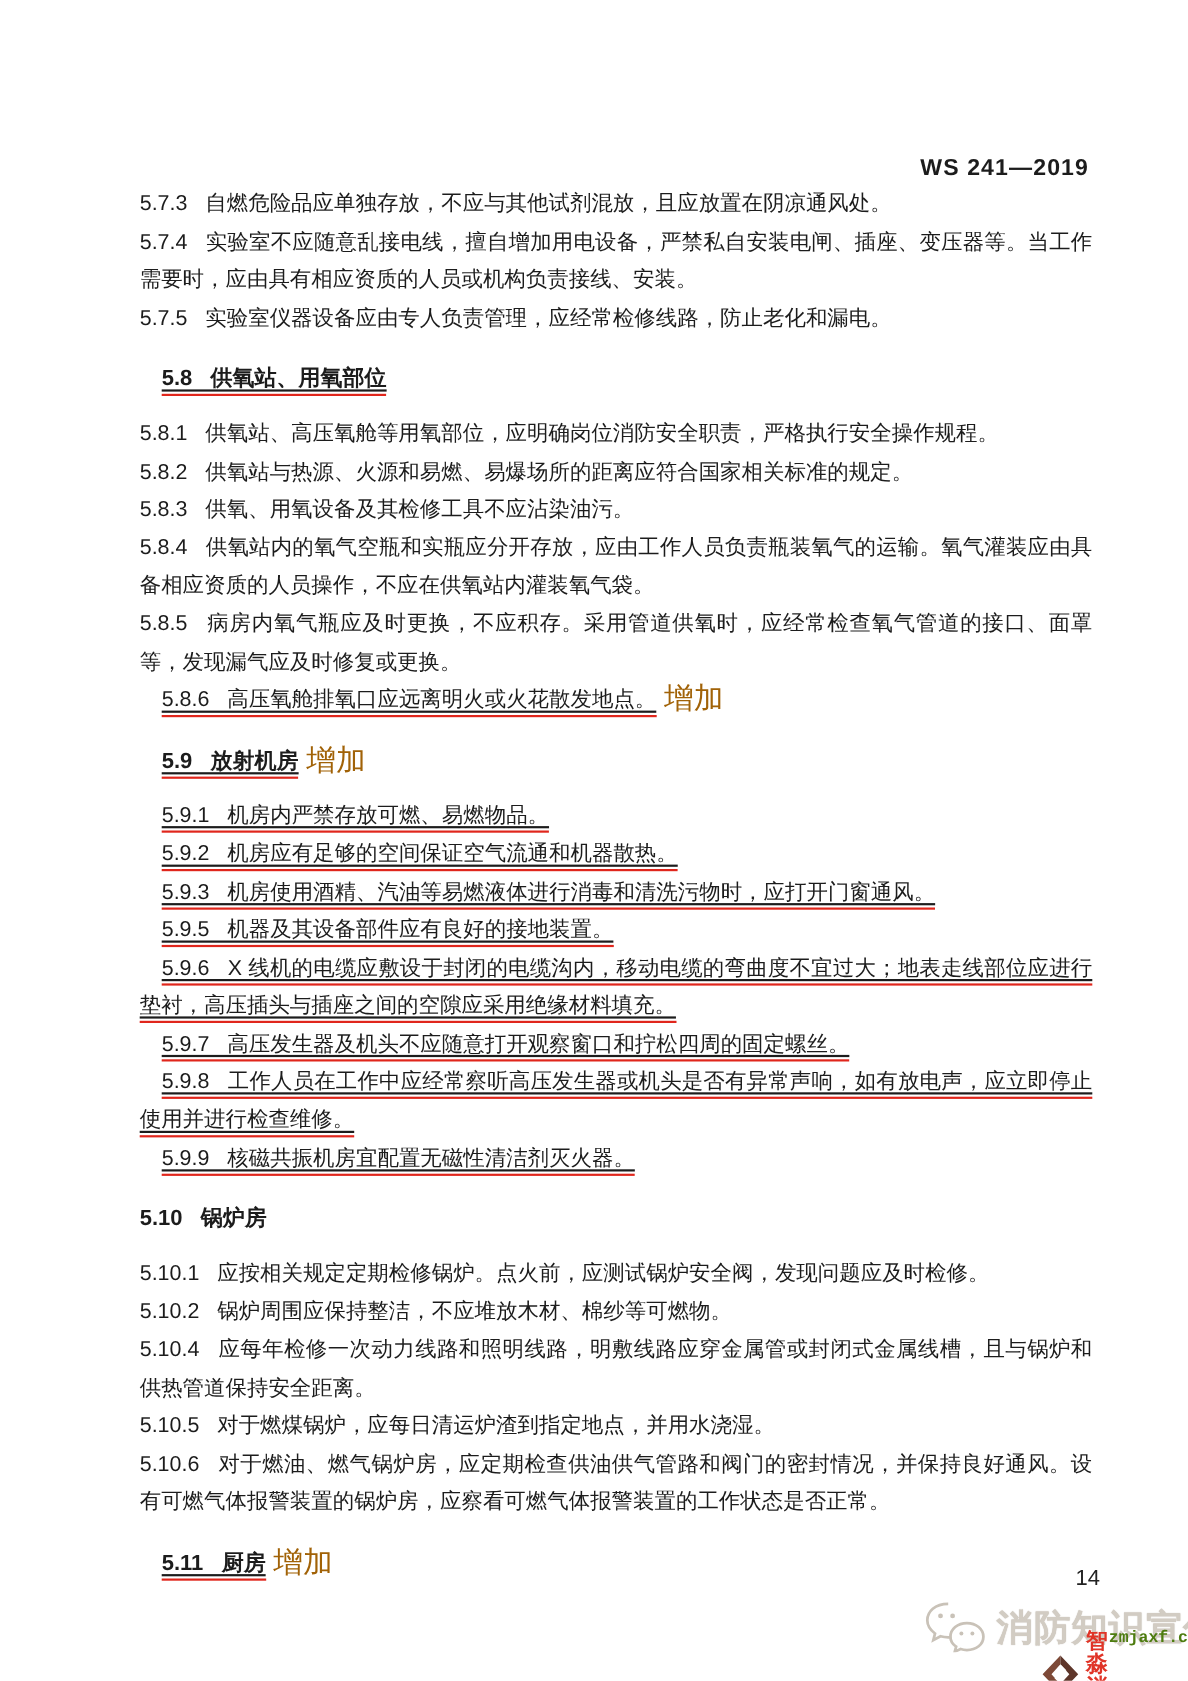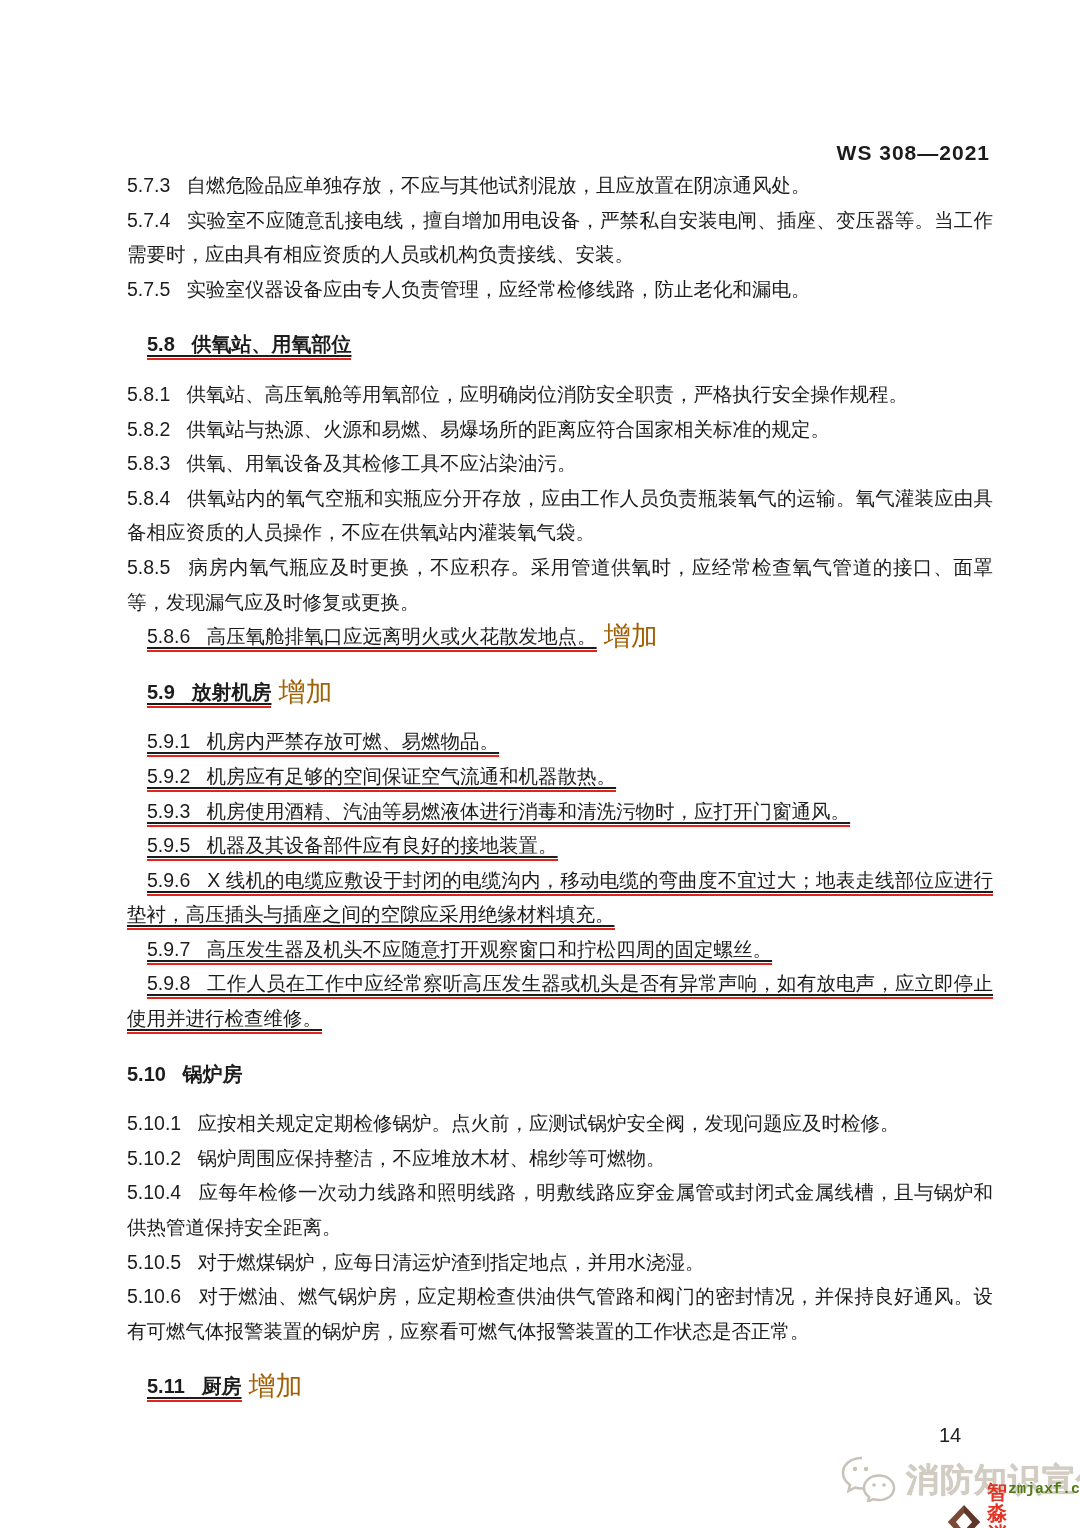--- a/index.html
+++ b/index.html
@@ -23,62 +23,63 @@
   }
   .u-red{
     text-decoration:underline;text-underline-offset:4px;text-decoration-thickness:1.5px;
     border-bottom:2px solid #e0261c;padding-bottom:3px;margin-left:20px;
   }
   .added{
     color:#a16207;font-size:27px;font-weight:normal;margin-left:7px;
     line-height:1;vertical-align:-2px;white-space:nowrap;
   }
   .page-num{
-    position:absolute;left:900px;top:1424px;width:100px;text-align:center;
+    position:absolute;left:900px;top:1424px;width:100px;text-align:right;
     font-size:20px;color:#222;
   }
   .watermark{
     position:absolute;left:840px;top:1454px;display:flex;align-items:center;gap:8px;
     color:#ccc6bd;white-space:nowrap;
   }
   .watermark-text{
     font-size:33px;font-weight:bold;letter-spacing:1px;
     color:#d2ccc3;text-shadow:0 0 1px #bdb6ac;
   }
   .zm-logo{
     position:absolute;left:946px;top:1482px;display:flex;align-items:center;gap:5px;
   }
   .zm-col{display:flex;line-height:1.05;}
   .zm-name{font-size:20px;font-weight:bold;color:#e03427;letter-spacing:1px;}
   .zm-url{font-size:15px;font-weight:bold;color:#4d7c0f;font-family:"Liberation Mono","DejaVu Sans Mono",monospace;}
 </style>
 </head>
 <body>
 
-<div class="std-header">WS 308—2021</div>
+<div class="std-header">WS 241—2019</div>
 
 <div class="content" id="doc-blocks">
     <p class="clause"><span>5.7.3&nbsp;&nbsp; 自燃危险品应单独存放，不应与其他试剂混放，且应放置在阴凉通风处。</span></p>
     <p class="clause"><span>5.7.4&nbsp;&nbsp; 实验室不应随意乱接电线，擅自增加用电设备，严禁私自安装电闸、插座、变压器等。当工作需要时，应由具有相应资质的人员或机构负责接线、安装。</span></p>
     <p class="clause"><span>5.7.5&nbsp;&nbsp; 实验室仪器设备应由专人负责管理，应经常检修线路，防止老化和漏电。</span></p>
     <p class="heading"><span class="u-red">5.8&nbsp;&nbsp; 供氧站、用氧部位</span></p>
     <p class="clause"><span>5.8.1&nbsp;&nbsp; 供氧站、高压氧舱等用氧部位，应明确岗位消防安全职责，严格执行安全操作规程。</span></p>
     <p class="clause"><span>5.8.2&nbsp;&nbsp; 供氧站与热源、火源和易燃、易爆场所的距离应符合国家相关标准的规定。</span></p>
     <p class="clause"><span>5.8.3&nbsp;&nbsp; 供氧、用氧设备及其检修工具不应沾染油污。</span></p>
     <p class="clause"><span>5.8.4&nbsp;&nbsp; 供氧站内的氧气空瓶和实瓶应分开存放，应由工作人员负责瓶装氧气的运输。氧气灌装应由具备相应资质的人员操作，不应在供氧站内灌装氧气袋。</span></p>
     <p class="clause"><span>5.8.5&nbsp;&nbsp; 病房内氧气瓶应及时更换，不应积存。采用管道供氧时，应经常检查氧气管道的接口、面罩等，发现漏气应及时修复或更换。</span></p>
     <p class="clause"><span class="u-red">5.8.6&nbsp;&nbsp; 高压氧舱排氧口应远离明火或火花散发地点。</span><span class="added">增加</span></p>
     <p class="heading"><span class="u-red">5.9&nbsp;&nbsp; 放射机房</span><span class="added">增加</span></p>
     <p class="clause"><span class="u-red">5.9.1&nbsp;&nbsp; 机房内严禁存放可燃、易燃物品。</span></p>
     <p class="clause"><span class="u-red">5.9.2&nbsp;&nbsp; 机房应有足够的空间保证空气流通和机器散热。</span></p>
     <p class="clause"><span class="u-red">5.9.3&nbsp;&nbsp; 机房使用酒精、汽油等易燃液体进行消毒和清洗污物时，应打开门窗通风。</span></p>
     <p class="clause"><span class="u-red">5.9.5&nbsp;&nbsp; 机器及其设备部件应有良好的接地装置。</span></p>
     <p class="clause"><span class="u-red">5.9.6&nbsp;&nbsp; X 线机的电缆应敷设于封闭的电缆沟内，移动电缆的弯曲度不宜过大；地表走线部位应进行垫衬，高压插头与插座之间的空隙应采用绝缘材料填充。</span></p>
     <p class="clause"><span class="u-red">5.9.7&nbsp;&nbsp; 高压发生器及机头不应随意打开观察窗口和拧松四周的固定螺丝。</span></p>
     <p class="clause"><span class="u-red">5.9.8&nbsp;&nbsp; 工作人员在工作中应经常察听高压发生器或机头是否有异常声响，如有放电声，应立即停止使用并进行检查维修。</span></p>
+    <p class="clause"><span class="u-red">5.9.9&nbsp;&nbsp; 核磁共振机房宜配置无磁性清洁剂灭火器。</span></p>
     <p class="heading"><span>5.10&nbsp;&nbsp; 锅炉房</span></p>
     <p class="clause"><span>5.10.1&nbsp;&nbsp; 应按相关规定定期检修锅炉。点火前，应测试锅炉安全阀，发现问题应及时检修。</span></p>
     <p class="clause"><span>5.10.2&nbsp;&nbsp; 锅炉周围应保持整洁，不应堆放木材、棉纱等可燃物。</span></p>
     <p class="clause"><span>5.10.4&nbsp;&nbsp; 应每年检修一次动力线路和照明线路，明敷线路应穿金属管或封闭式金属线槽，且与锅炉和供热管道保持安全距离。</span></p>
     <p class="clause"><span>5.10.5&nbsp;&nbsp; 对于燃煤锅炉，应每日清运炉渣到指定地点，并用水浇湿。</span></p>
     <p class="clause"><span>5.10.6&nbsp;&nbsp; 对于燃油、燃气锅炉房，应定期检查供油供气管路和阀门的密封情况，并保持良好通风。设有可燃气体报警装置的锅炉房，应察看可燃气体报警装置的工作状态是否正常。</span></p>
     <p class="heading"><span class="u-red">5.11&nbsp;&nbsp; 厨房</span><span class="added">增加</span></p>
   </div>
 
 <div class="page-num">14</div>

